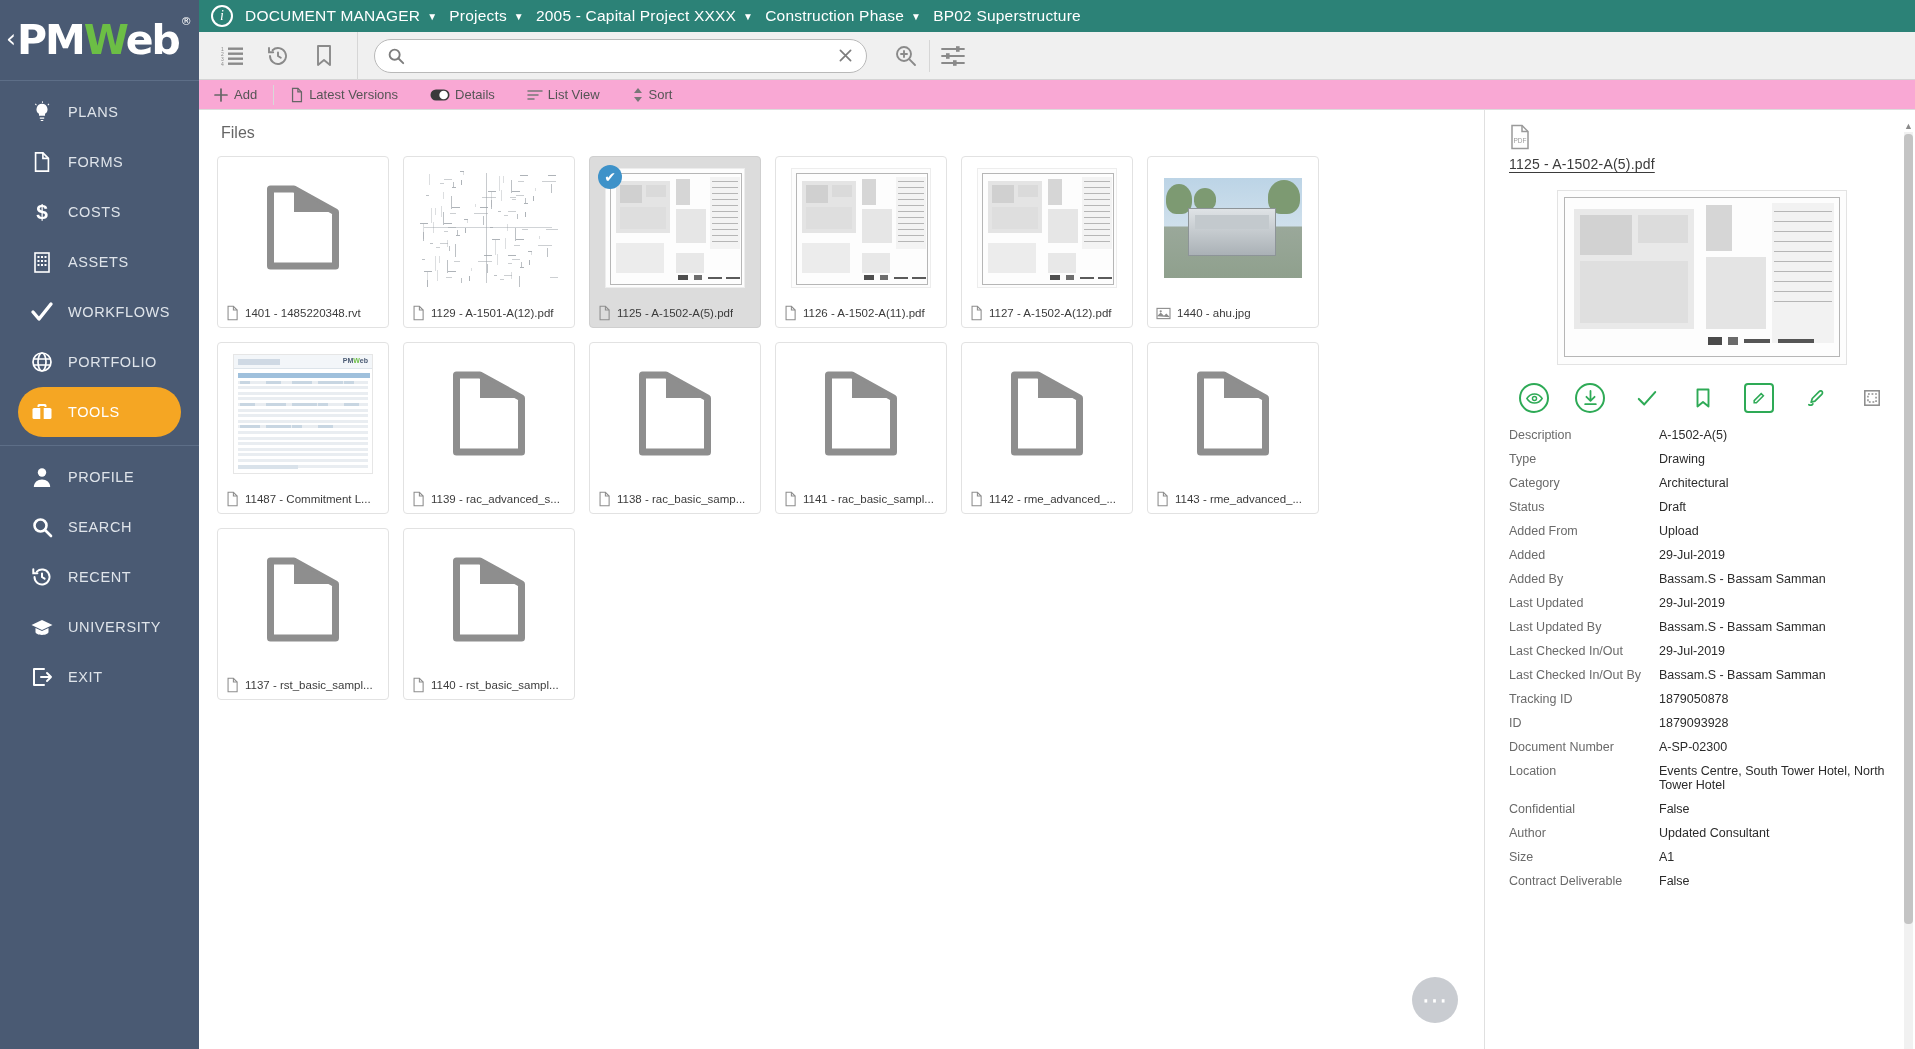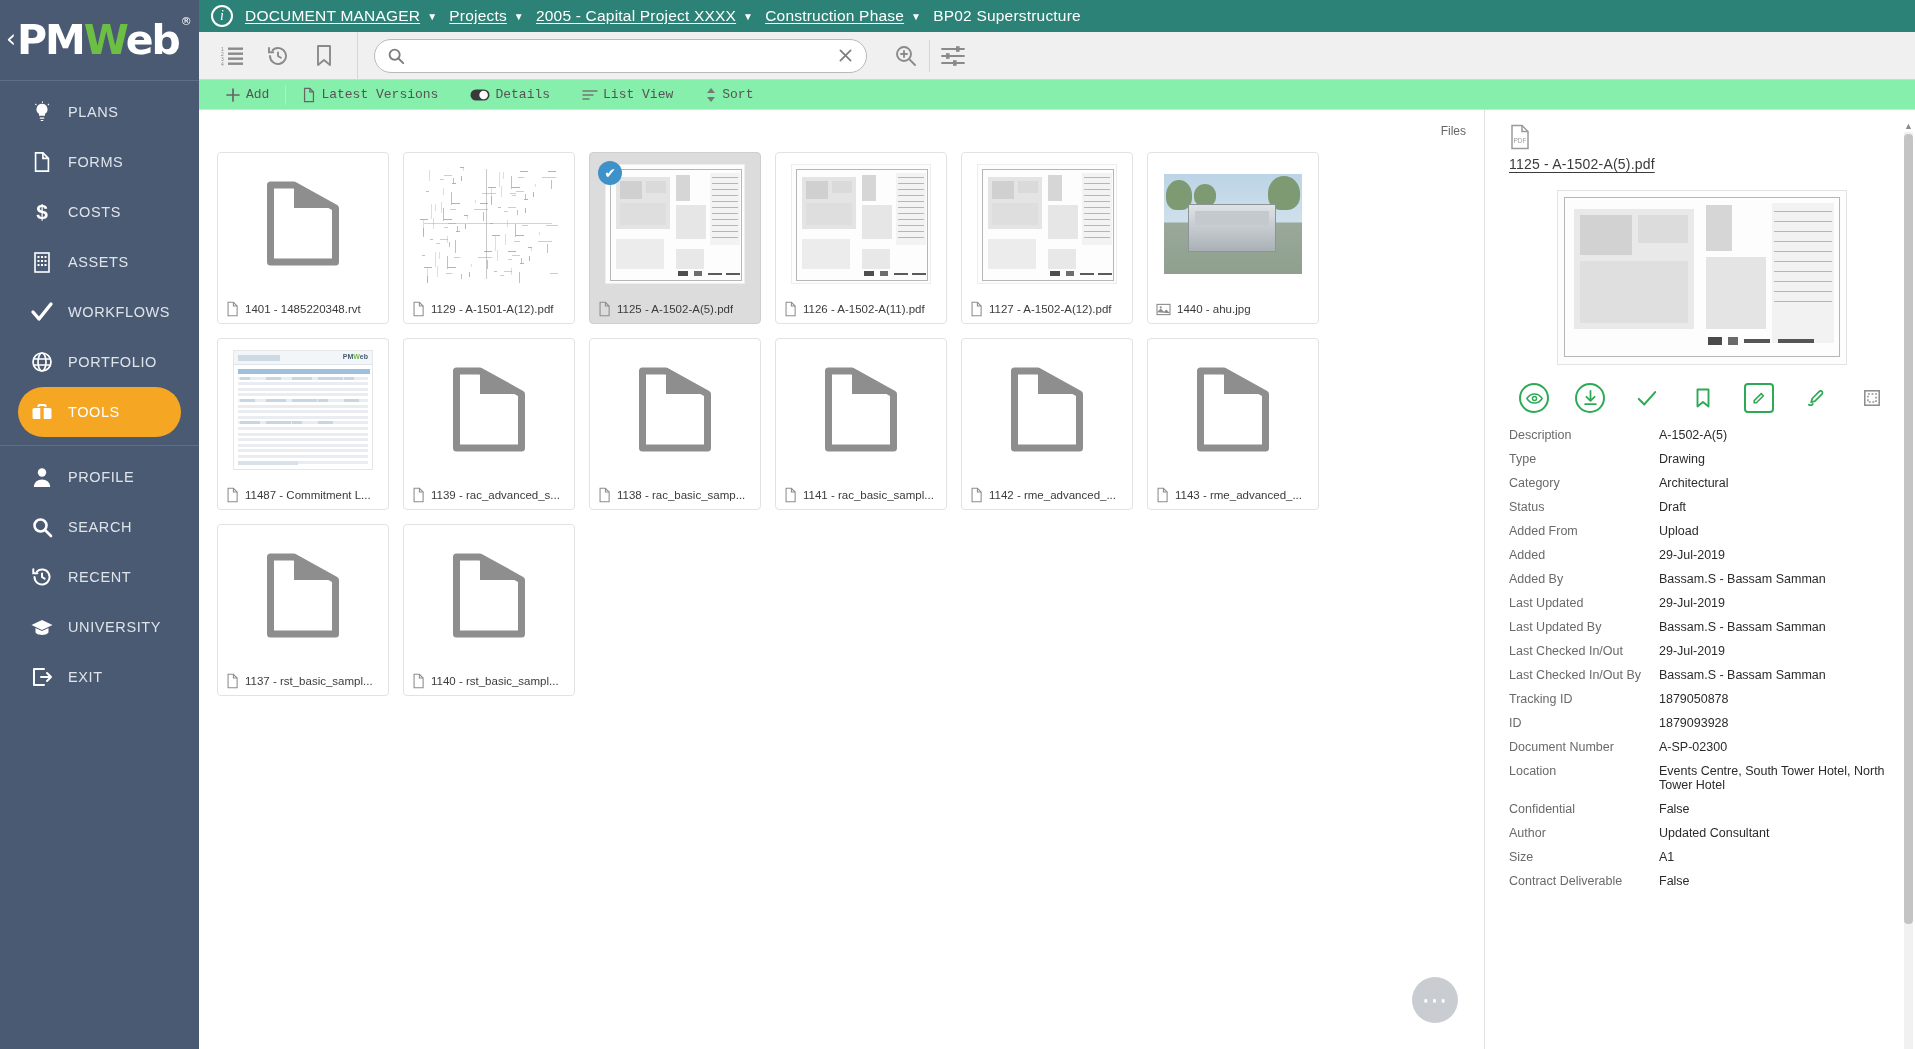--- a/index.html
+++ b/index.html
@@ -74,21 +74,21 @@
     border-radius: 50%; color: #fff; font-size: 14px;
     display: flex; align-items: center; justify-content: center;
     font-family: "Liberation Serif", serif; font-style: italic;
     flex: 0 0 22px; margin-right: 12px; cursor: pointer;
   }
   .crumb {
     color: #ffffff; font-size: 15.5px;
     display: flex; align-items: center; gap: 7px;
     margin-right: 12px; cursor: pointer; letter-spacing: 0.2px;
   }
-  .crumb .ctext { text-decoration: underline; text-underline-offset: 2px; }
+  .crumb .ctext { text-underline-offset: 2px; }
   .crumb .carr { font-size: 10px; }
   .crumb.plain { cursor: default; }
   .crumb.plain .ctext { text-decoration: none; }
 
   .toolbar {
     height: 48px; background: #f0f0f0;
     border-bottom: 1px solid #d4d4d4;
     display: flex; align-items: center; flex: 0 0 48px;
   }
   .tb-icons {
@@ -110,45 +110,44 @@
     flex: 1; border: none; outline: none; font-size: 14px;
     font-family: "Liberation Sans", sans-serif; color: #333;
     background: transparent; margin: 0 8px;
   }
   .tb-right {
     display: flex; align-items: center; height: 48px;
   }
   .tb-sep { width: 1px; height: 32px; background: #d6d6d6; }
 
   .subbar {
-    height: 30px; background: #86efac;
+    height: 30px; background: #f9a8d4;
     border-bottom: 1px solid #dcdcdc;
     display: flex; align-items: center; flex: 0 0 30px;
-    padding-left: 20px;
-    font-family: Liberation Mono, monospace;
+    padding-left: 8px;
   }
   .sb-item {
     display: flex; align-items: center; gap: 5px;
     font-size: 13px; color: #555; cursor: pointer;
     padding: 0 16px; height: 30px;
   }
   .sb-item:first-child { padding-left: 6px; }
   .sb-sep { width: 1px; height: 20px; background: #d8d8d8; }
 
   
   .bodyrow { flex: 1; display: flex; min-height: 0; background: #ffffff; }
 
   .filespane {
     flex: 1; min-width: 0; overflow: hidden;
     padding: 14px 18px 0 18px;
     background: #ffffff; position: relative;
     border-right: 1px solid #e0e0e0;
   }
   .files-title {
-    font-size: 12px; color: #666; margin: 0 0 14px 4px; text-align: right;
+    font-size: 16px; color: #666; margin: 0 0 14px 4px;
   }
   .grid { display: flex; flex-wrap: wrap; gap: 14px; }
   .tile {
     width: 172px; height: 172px;
     border: 1px solid #e2e2e2; border-radius: 4px;
     background: #ffffff; position: relative;
     display: flex; flex-direction: column; cursor: pointer;
     overflow: hidden;
   }
   .tile.selected { background: #dcdcdc; border-color: #cfcfcf; }

